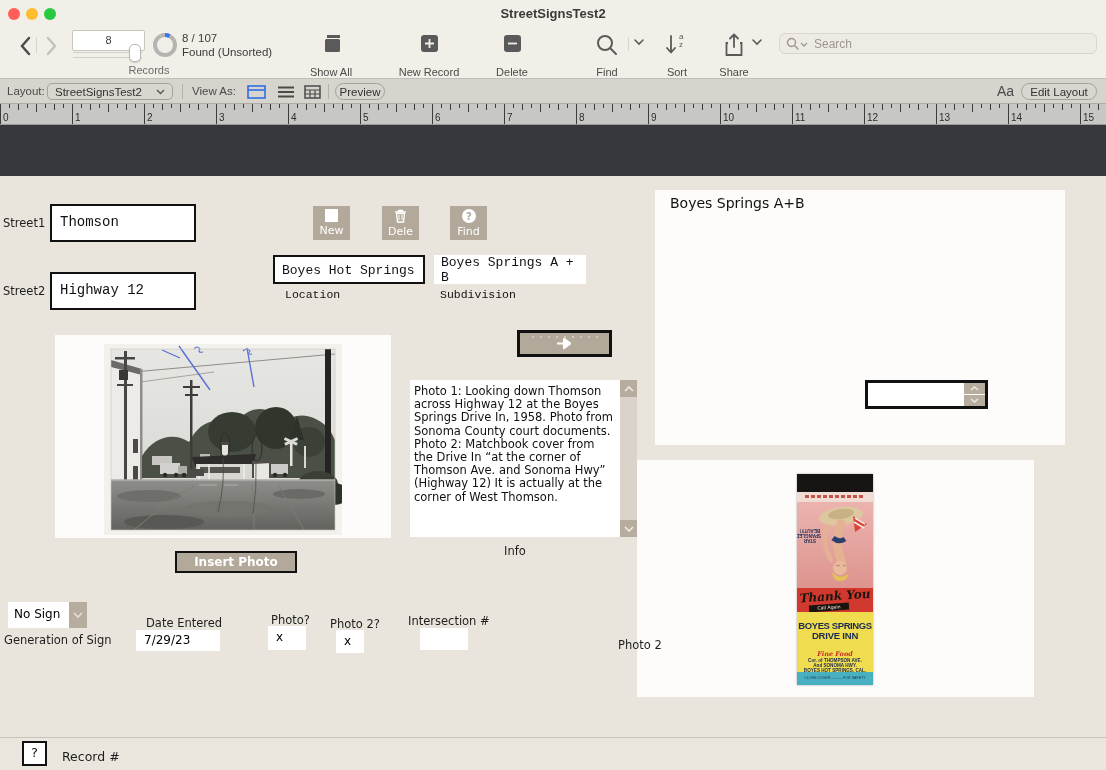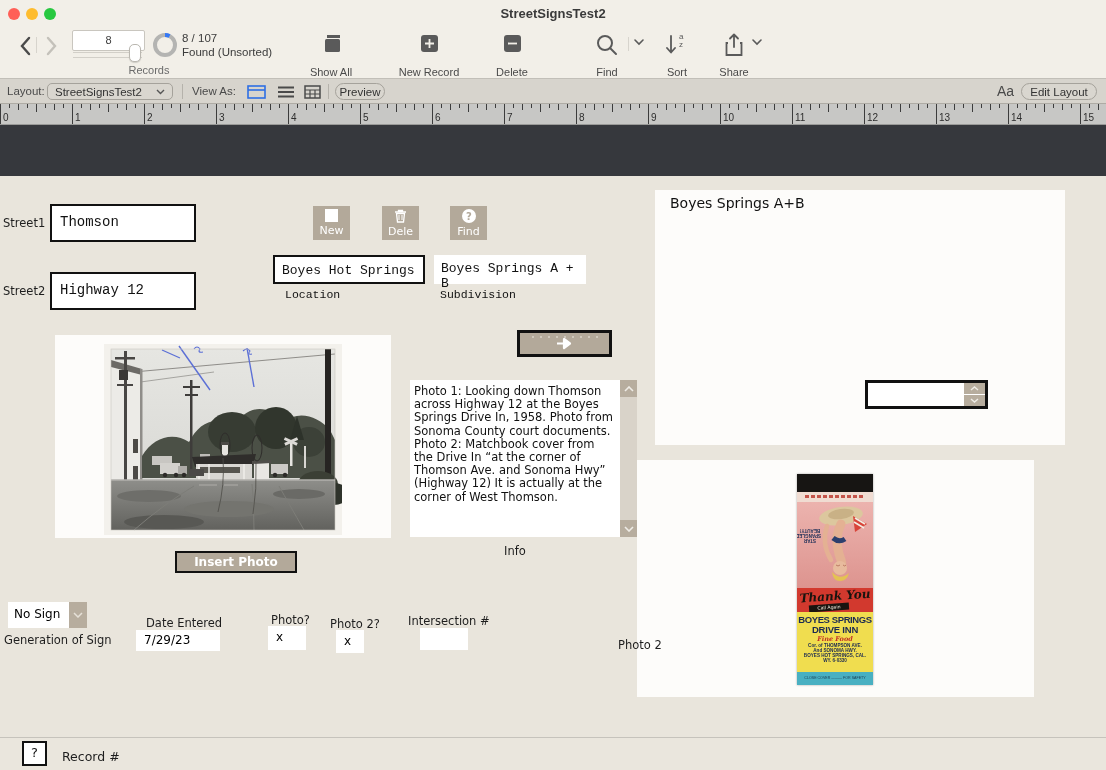--- a/index.html
+++ b/index.html
@@ -152,20 +152,30 @@
       <svg class="abs" style="left:12px;top:3px;" width="20" height="24">
         <path d="M4 10 h-1.5 v12 h15 v-12 H16" stroke="#5a5a5a" stroke-width="1.8" fill="none"></path>
         <path d="M10 2 v12 M6 5.5 L10 1.5 L14 5.5" stroke="#5a5a5a" stroke-width="1.8" fill="none" stroke-linecap="round" stroke-linejoin="round"></path>
       </svg>
       <div class="abs tblabel" style="left:0;top:36px;width:44px;">Share</div>
     </div>
     <svg class="abs" style="left:752px;top:11px;" width="10" height="7">
       <path d="M1 1 L5 5 L9 1" stroke="#5a5a5a" stroke-width="1.6" fill="none" stroke-linecap="round"></path>
     </svg>
 
+    <div class="abs searchbox">
+      <svg width="13" height="13" style="flex:none;">
+        <circle cx="5.5" cy="5.5" r="4" fill="none" stroke="#9b988f" stroke-width="1.4"></circle>
+        <path d="M8.5 8.5 L12 12" stroke="#9b988f" stroke-width="1.4" stroke-linecap="round"></path>
+      </svg>
+      <svg width="8" height="6" style="flex:none;margin:2px 4px 0 1px;">
+        <path d="M1 1 L4 4 L7 1" stroke="#9b988f" stroke-width="1.3" fill="none"></path>
+      </svg>
+      <input type="text" placeholder="Search" style="">
+    </div>
   </div>
 
   <div class="abs layoutbar">
     <div class="abs lb-label" style="left:7px;">Layout:</div>
     <div class="abs lb-btn lb-popup">
       <span>StreetSignsTest2</span>
       <svg width="9" height="6">
         <path d="M1 1 L4.5 4.5 L8 1" stroke="#555" stroke-width="1.4" fill="none"></path>
       </svg>
     </div>
@@ -354,21 +364,21 @@
   <div class="abs tanbtn smallbtn" style="left:450px;top:206px;">
     <svg width="14" height="14">
       <circle cx="7" cy="7" r="7" fill="#fff"></circle>
       <text x="7" y="10.5" text-anchor="middle" font-size="10" font-weight="bold" fill="#b3a99a" font-family="'DejaVu Sans',sans-serif">?</text>
     </svg>
     <span class="cap">Find</span>
   </div>
 
   <div class="abs field blk tw" style="left:273px;top:255px;width:152px;height:29px;font-size:13px;padding:6px 0 0 7px;">Boyes Hot Springs</div>
   <div class="abs tw" style="left:285px;top:288px;font-size:11.5px;">Location</div>
-  <div class="abs field tw" style="left:434px;top:255px;width:152px;height:29px;font-size:13px;padding:6px 0 0 7px;">Boyes Springs A + B</div>
+  <div class="abs field tw" style="left:434px;top:255px;width:152px;height:29px;font-size:13px;padding:0 0 0 7px;">Boyes Springs A + B</div>
   <div class="abs tw" style="left:440px;top:288px;font-size:11.5px;">Subdivision</div>
 
   <div class="abs" style="left:517px;top:330px;width:95px;height:27px;background:#b3a99a;border:3px solid #111;box-sizing:border-box;">
     <div class="abs" style="left:12px;top:3px;width:66px;height:2px;background:repeating-linear-gradient(90deg,#cfc8bc 0 2px,transparent 2px 8px);"></div>
     <svg class="abs" style="left:36px;top:4px;" width="20" height="13">
       <path d="M1 6.5 h10 M8 2 L14 6.5 L8 11 Z" stroke="#fff" stroke-width="2.2" fill="#fff" stroke-linejoin="round"></path>
     </svg>
   </div>
 
   <div class="abs panel" style="left:55px;top:335px;width:336px;height:203px;"></div>
@@ -547,23 +557,23 @@
     </div>
 
     <div class="abs" style="left:0;top:114px;width:76px;height:24px;background:#d2392e;">
       <div class="abs" style="left:0;top:1px;width:76px;text-align:center;font-family:'DejaVu Serif',serif;font-style:italic;font-weight:bold;
                   font-size:12px;color:#19140f;transform:rotate(-4deg);">Thank You</div>
       <div class="abs" style="left:12px;top:16px;width:40px;height:7px;background:#19140f;color:#f2e9dc;font-size:4.6px;
                   text-align:center;line-height:7px;transform:rotate(-4deg);font-family:'DejaVu Sans',sans-serif;">Call Again</div>
     </div>
 
     <div class="abs mb-text" style="left:0;top:138px;width:76px;height:60px;background:#f0dd4f;color:#1b2a52;">
-      <div style="font-size:9.5px;font-weight:bold;letter-spacing:-0.4px;margin-top:3px;">BOYES SPRINGS</div>
+      <div style="font-size:9.5px;font-weight:bold;letter-spacing:-0.4px;margin-top:9px;">BOYES SPRINGS</div>
       <div style="font-size:9.5px;font-weight:bold;letter-spacing:-0.2px;">DRIVE INN</div>
-      <div style="font-family:'DejaVu Serif',serif;font-style:italic;font-weight:bold;font-size:6.5px;color:#c23227;margin-top:1px;">Fine Food</div>
+      <div style="font-family:'DejaVu Serif',serif;font-style:italic;font-weight:bold;font-size:6.5px;color:#c23227;margin-top:10px;">Fine Food</div>
       <div style="font-size:4.6px;font-weight:bold;margin-top:1.5px;">Cor. of THOMPSON AVE.</div>
       <div style="font-size:4.6px;font-weight:bold;">And SONOMA HWY.</div>
       <div style="font-size:4.6px;font-weight:bold;">BOYES HOT SPRINGS, CAL.</div>
       <div style="font-size:4.6px;font-weight:bold;">WY. 6-0330</div>
     </div>
 
     <div class="abs mb-text" style="left:0;top:198px;width:76px;height:13px;background:#49b0c2;color:#173a52;font-size:3.6px;line-height:13px;">CLOSE COVER  ———  FOR SAFETY</div>
   </div>
 
   <div class="abs" style="left:0;top:737px;width:1106px;height:33px;background:#eae6dd;border-top:1px solid #c6c3bc;box-sizing:border-box;">

